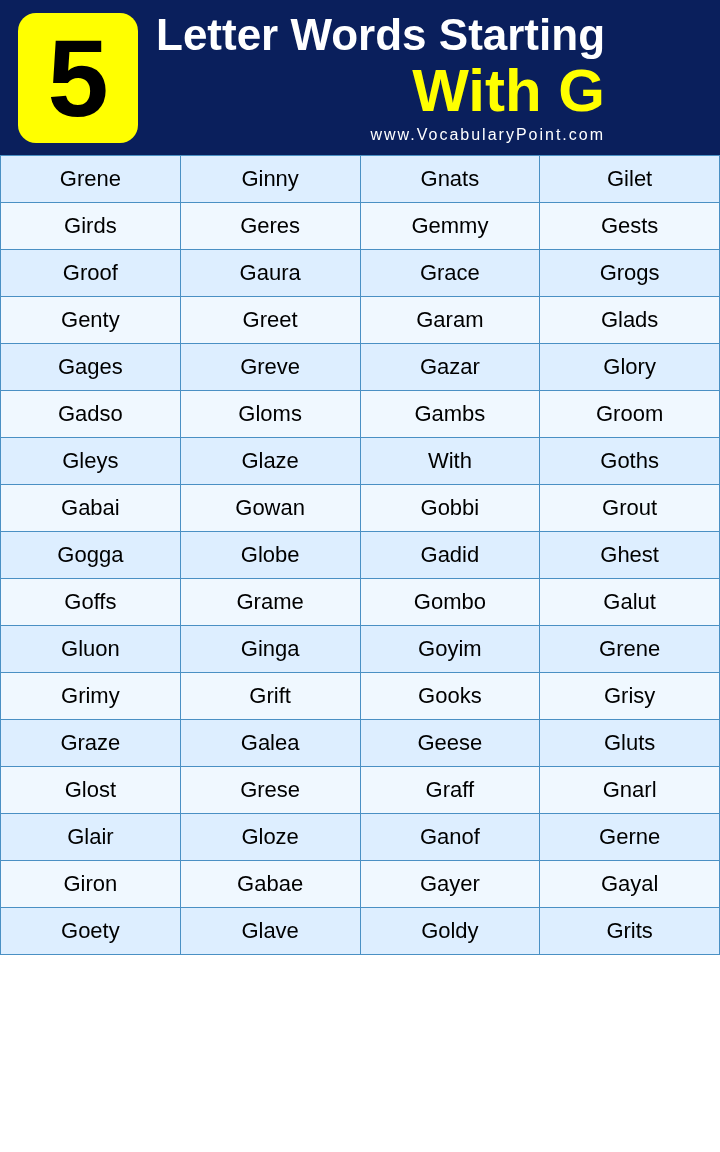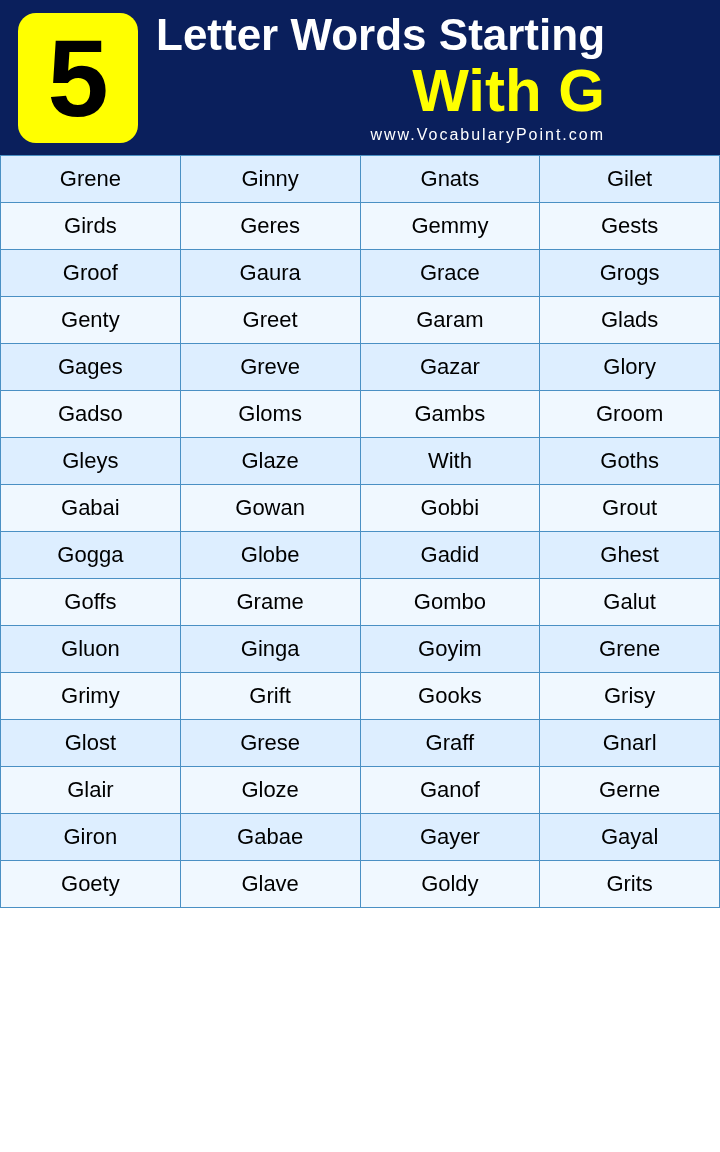--- a/index.html
+++ b/index.html
@@ -173,20 +173,26 @@
         <td>Goyim</td>
         <td>Grene</td>
       </tr>
       <tr>
         <td>Grimy</td>
         <td>Grift</td>
         <td>Gooks</td>
         <td>Grisy</td>
       </tr>
       <tr>
+        <td>Graze</td>
+        <td>Galea</td>
+        <td>Geese</td>
+        <td>Gluts</td>
+      </tr>
+      <tr>
         <td>Glost</td>
         <td>Grese</td>
         <td>Graff</td>
         <td>Gnarl</td>
       </tr>
       <tr>
         <td>Glair</td>
         <td>Gloze</td>
         <td>Ganof</td>
         <td>Gerne</td>

